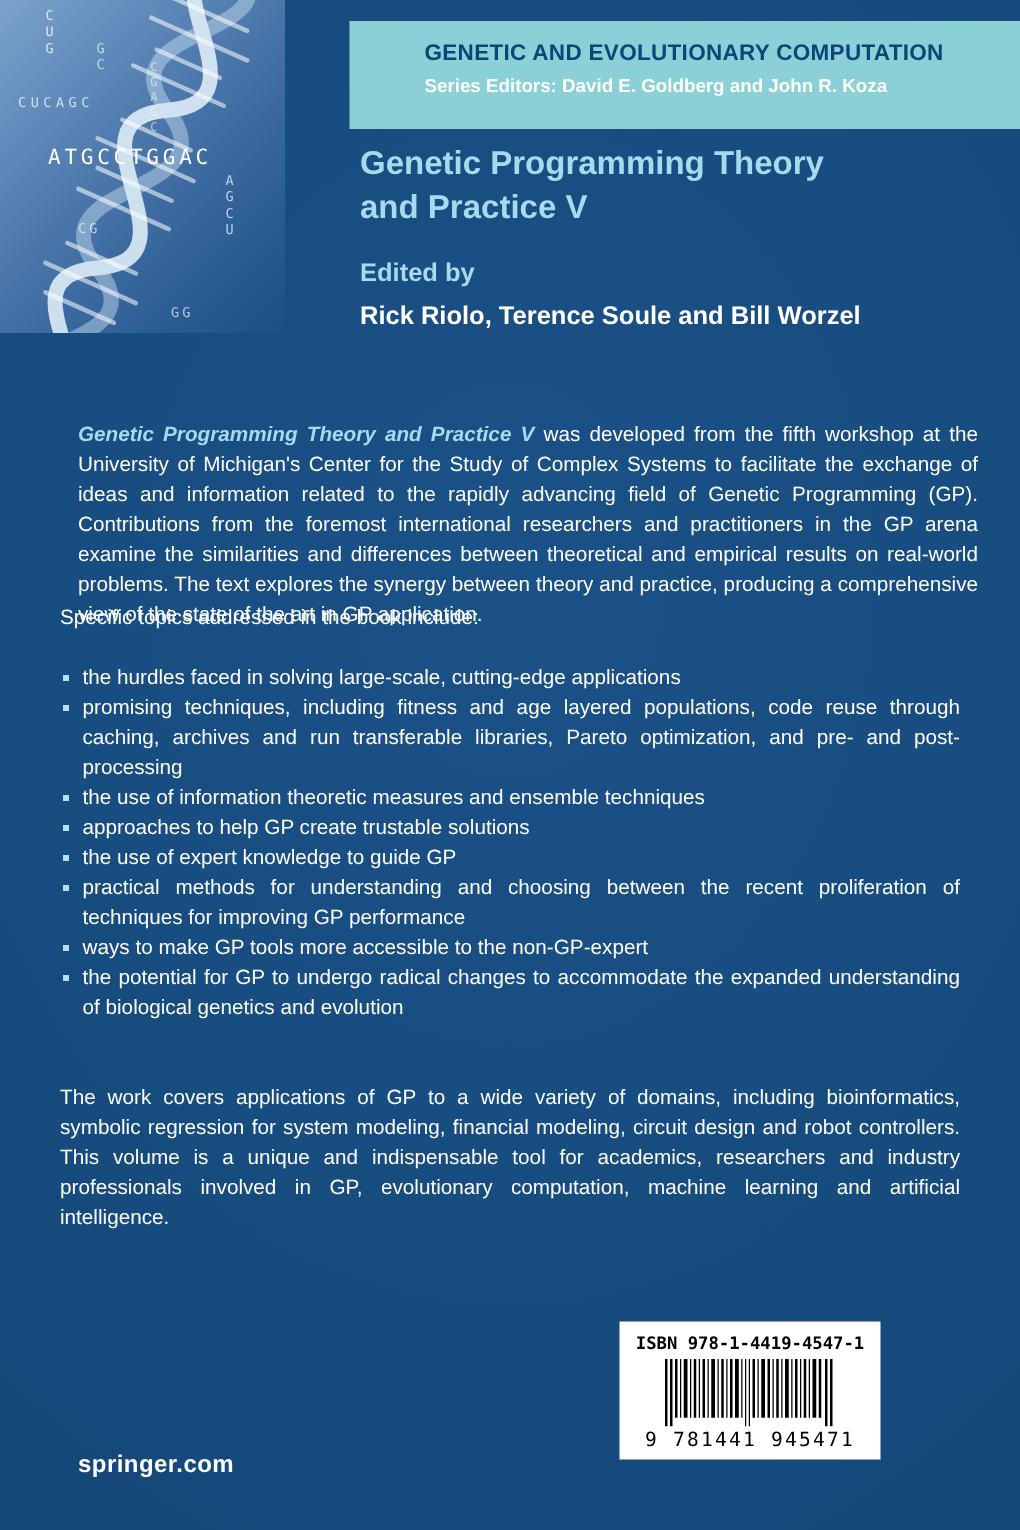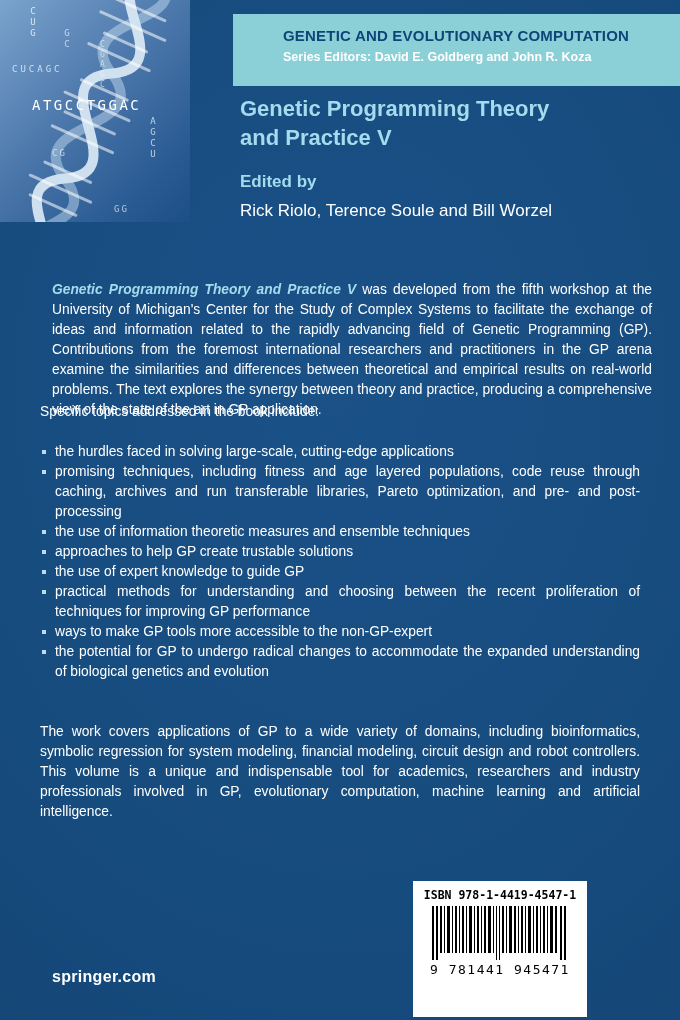--- a/index.html
+++ b/index.html
@@ -34,35 +34,35 @@
   }
   .band-title{font-size:15px;font-weight:bold;color:#0e4578;letter-spacing:.2px;}
   .band-sub{margin-top:6px;font-size:12.5px;font-weight:bold;color:#ffffff;}
   
   .book-title{
     position:absolute;left:240px;top:94px;width:420px;
     color:#a5dbec;font-size:22px;font-weight:bold;line-height:29px;
   }
   .edited{position:absolute;left:240px;top:172px;width:420px;}
   .edited-label{color:#a5dbec;font-size:17px;font-weight:bold;}
-  .editors{margin-top:9px;color:#ffffff;font-size:17px;font-weight:400;}
+  .editors{margin-top:9px;color:#ffffff;font-size:17px;font-weight:700;}
   
   .copy{color:#ffffff;font-size:13.8px;line-height:20px;text-align:justify;}
   .intro{position:absolute;left:52px;top:266px;width:600px;}
   .intro .lead{color:#a5dbec;font-style:italic;font-weight:bold;}
   .topics-heading{position:absolute;left:40px;top:404px;width:600px;color:#ffffff;font-size:13.8px;}
   .topics{position:absolute;left:40px;top:442px;width:600px;margin:0;padding:0;list-style:none;}
   .topics li{position:relative;padding-left:15px;margin:0;}
   .topics li::before{
     content:"";position:absolute;left:2px;top:8px;width:4px;height:4px;background:#b9dcee;
   }
   .closing{position:absolute;left:40px;top:708px;width:600px;}
   
   .barcode{
-    position:absolute;left:413px;top:881px;width:174px;height:136px;background:#ffffff;
+    position:absolute;left:413px;top:881px;width:174px;height:92px;background:#ffffff;
     box-sizing:border-box;display:flex;flex-direction:column;align-items:center;
     padding:7px 6px 5px 6px;
   }
   .isbn{font-family:"DejaVu Sans Mono",monospace;font-weight:bold;font-size:11.5px;color:#000;white-space:nowrap;}
   .bars{margin-top:4px;}
   .digits{margin-top:2px;font-family:"DejaVu Sans Mono",monospace;font-weight:normal;font-size:13px;color:#000;letter-spacing:1.5px;white-space:nowrap;}
   
   .publisher{
     position:absolute;left:52px;top:968px;color:#ffffff;
     font-size:16px;font-weight:bold;letter-spacing:.3px;

